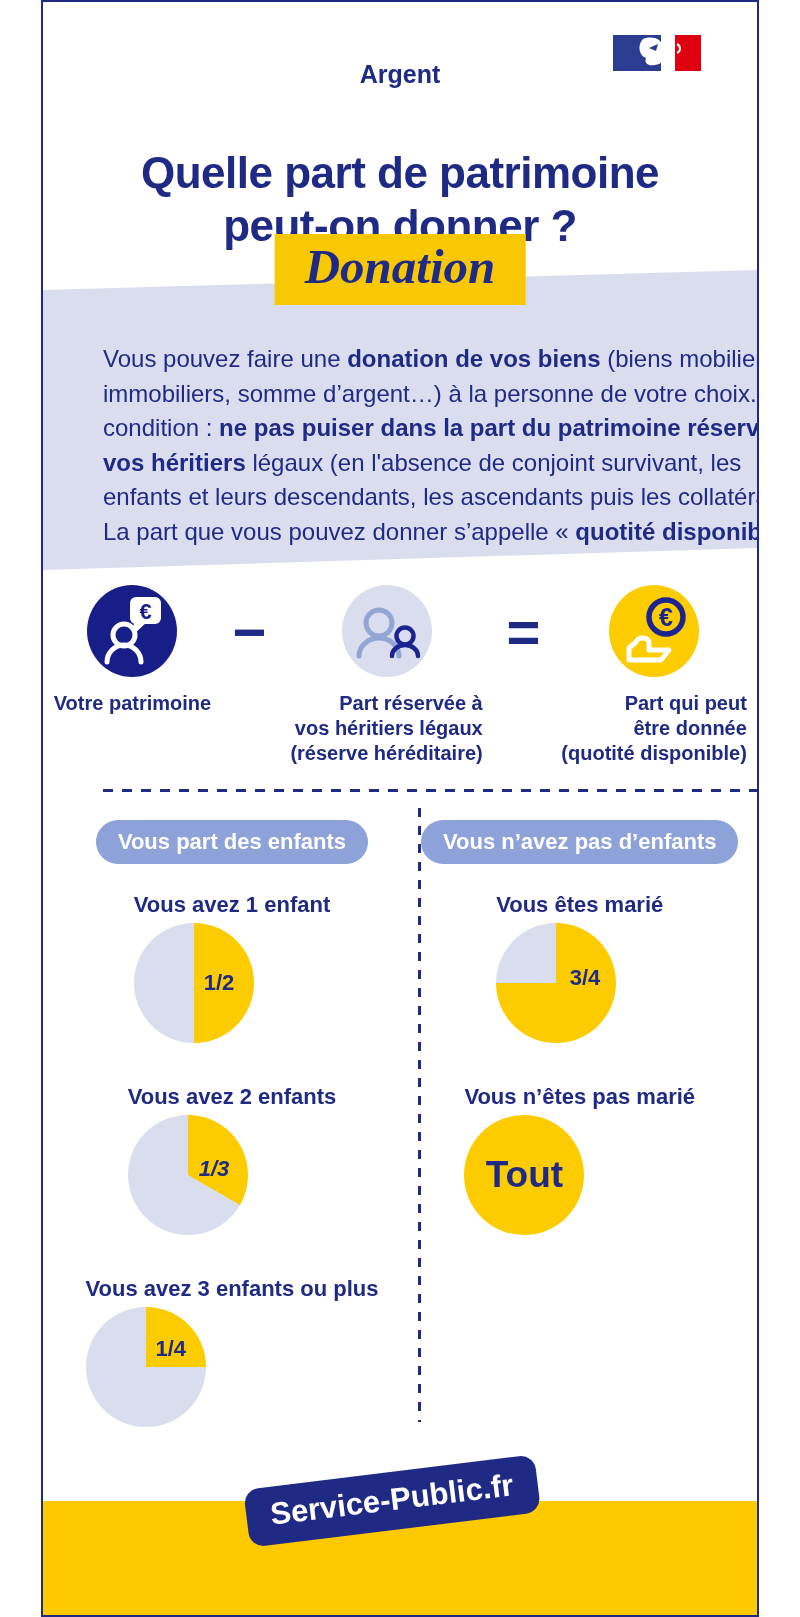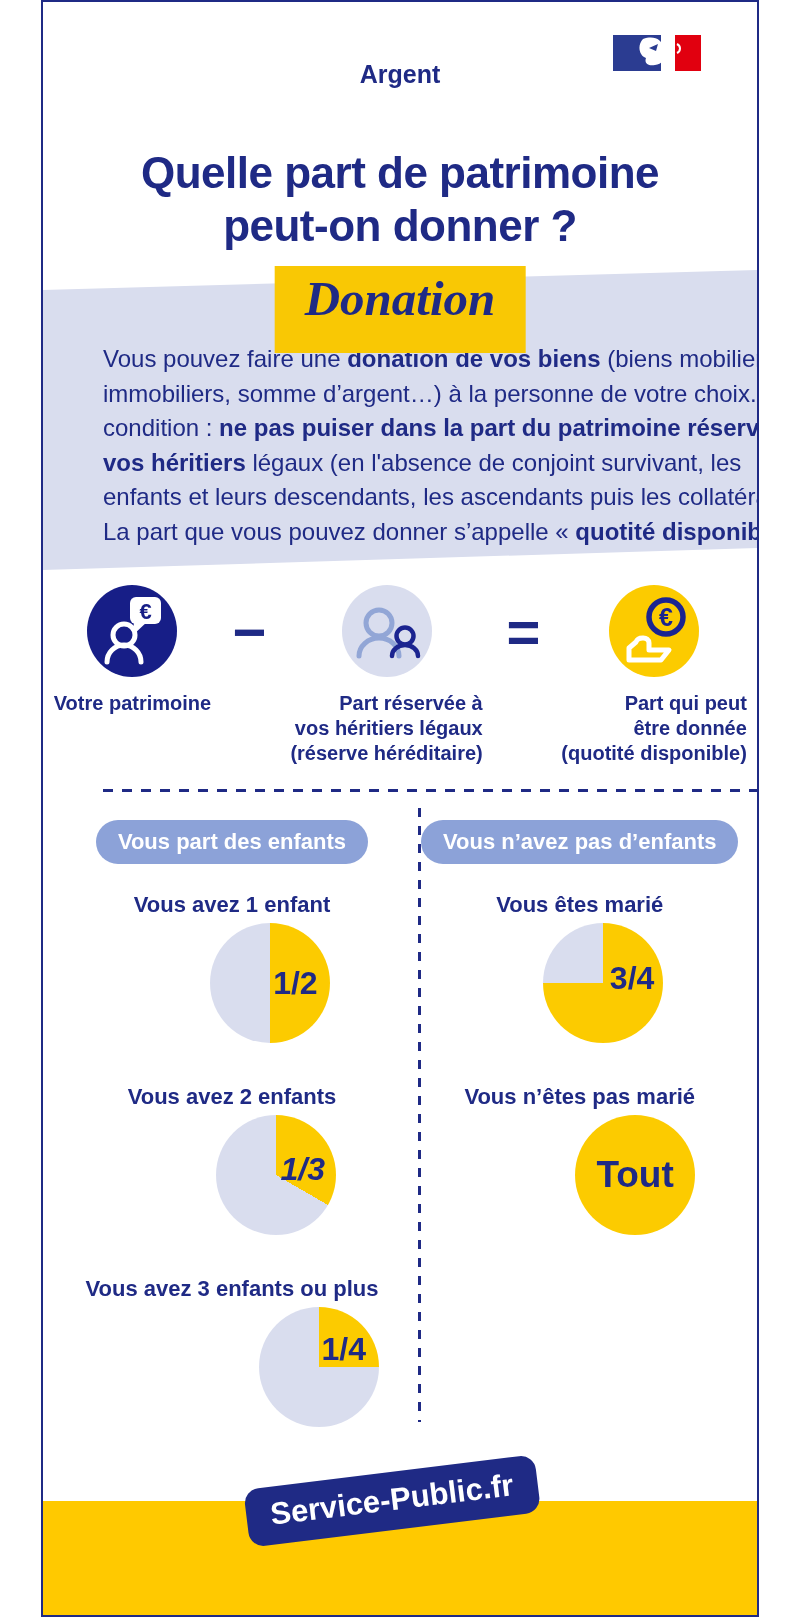--- a/index.html
+++ b/index.html
@@ -7,22 +7,22 @@
     position:relative;width:718px;height:1617px;margin:0 auto;
     background:#fff;border:2px solid var(--navy,#1f2a85);box-sizing:border-box;
     overflow:hidden;font-family:"Liberation Sans",sans-serif;color:var(--navy,#1f2a85);
   }
   
   .flag{position:absolute;top:33px;right:56px;width:88px;height:36px;}
   .category{position:absolute;top:58px;left:0;width:100%;text-align:center;
     font-size:25px;font-weight:700;}
   .title{position:absolute;top:116px;left:0;width:100%;text-align:center;
     font-size:44px;line-height:1.2;font-weight:700;white-space:pre-line;letter-spacing:-0.5px;}
-  .badge{position:absolute;top:264px;left:50%;transform:translateX(-50%);
-    background:var(--badge-yellow,#f9c804);padding:4px 30px 26px;z-index:3;}
+  .badge{position:absolute;top:232px;left:50%;transform:translateX(-50%);
+    background:var(--badge-yellow,#f9c804);padding:4px 30px 10px;z-index:3;}
   .badge span{font-family:"Liberation Serif",serif;font-style:italic;font-weight:700;
     font-size:49px;color:var(--navy,#1f2a85);}
   
   .band{position:absolute;top:268px;left:0;width:100%;height:300px;
     background:var(--lavender,#d9ddee);
     clip-path:polygon(0 20px,100% 0,100% 278px,0 100%);z-index:1;}
   .intro{position:absolute;top:340px;left:60px;width:718px;z-index:2;
     font-size:24px;line-height:34.5px;margin:0;}
   .intro b{font-weight:700;}
   
@@ -40,26 +40,26 @@
     background:repeating-linear-gradient(90deg,var(--navy,#1f2a85) 0 10px,transparent 10px 19px);}
   .divider-v{position:absolute;top:806px;left:375px;width:3px;height:614px;
     background:repeating-linear-gradient(180deg,var(--navy,#1f2a85) 0 9px,transparent 9px 18px);}
   
   .columns{position:absolute;top:818px;left:0;width:100%;
     display:grid;grid-template-columns:378px 1fr;z-index:2;}
   .col{display:flex;flex-direction:column;align-items:center;}
   .col-right{padding-right:28px;}
   .pill{background:var(--pill-blue,#8ca2d8);color:#fff;font-weight:700;font-size:22px;
     padding:9px 22px;border-radius:24px;white-space:nowrap;}
-  .chart-block{display:flex;flex-direction:column;align-items:flex-end;}
+  .chart-block{display:flex;flex-direction:column;align-items:flex-start;}
   .chart-label{font-size:22px;font-weight:700;text-align:center;}
   .mt1{margin-top:28px;}  .mt2{margin-top:41px;}
   .pie{width:120px;height:120px;border-radius:50%;position:relative;margin-top:5px;
     background:var(--lavender,#d9ddee);}
-  .pie-value{position:absolute;font-size:32px;font-weight:700;color:var(--navy,#1f2a85);
+  .pie-value{position:absolute;font-size:22px;font-weight:700;color:var(--navy,#1f2a85);
     transform:translate(-50%,-50%);white-space:nowrap;}
   .pos-half .pie-value{left:71%;top:50%;}
   .pos-third .pie-value{left:72%;top:45%;font-style:italic;}
   .pos-quarter .pie-value{left:71%;top:35%;}
   .pos-threequarters .pie-value{left:74%;top:46%;}
   .pos-full .pie-value{left:50%;top:50%;font-size:37px;}
   
   .brand{position:absolute;top:1470px;left:50%;
     transform:translateX(calc(-50% - 8px)) rotate(-7deg);
     background:var(--navy,#1f2a85);color:#fff;font-weight:700;font-size:31px;

